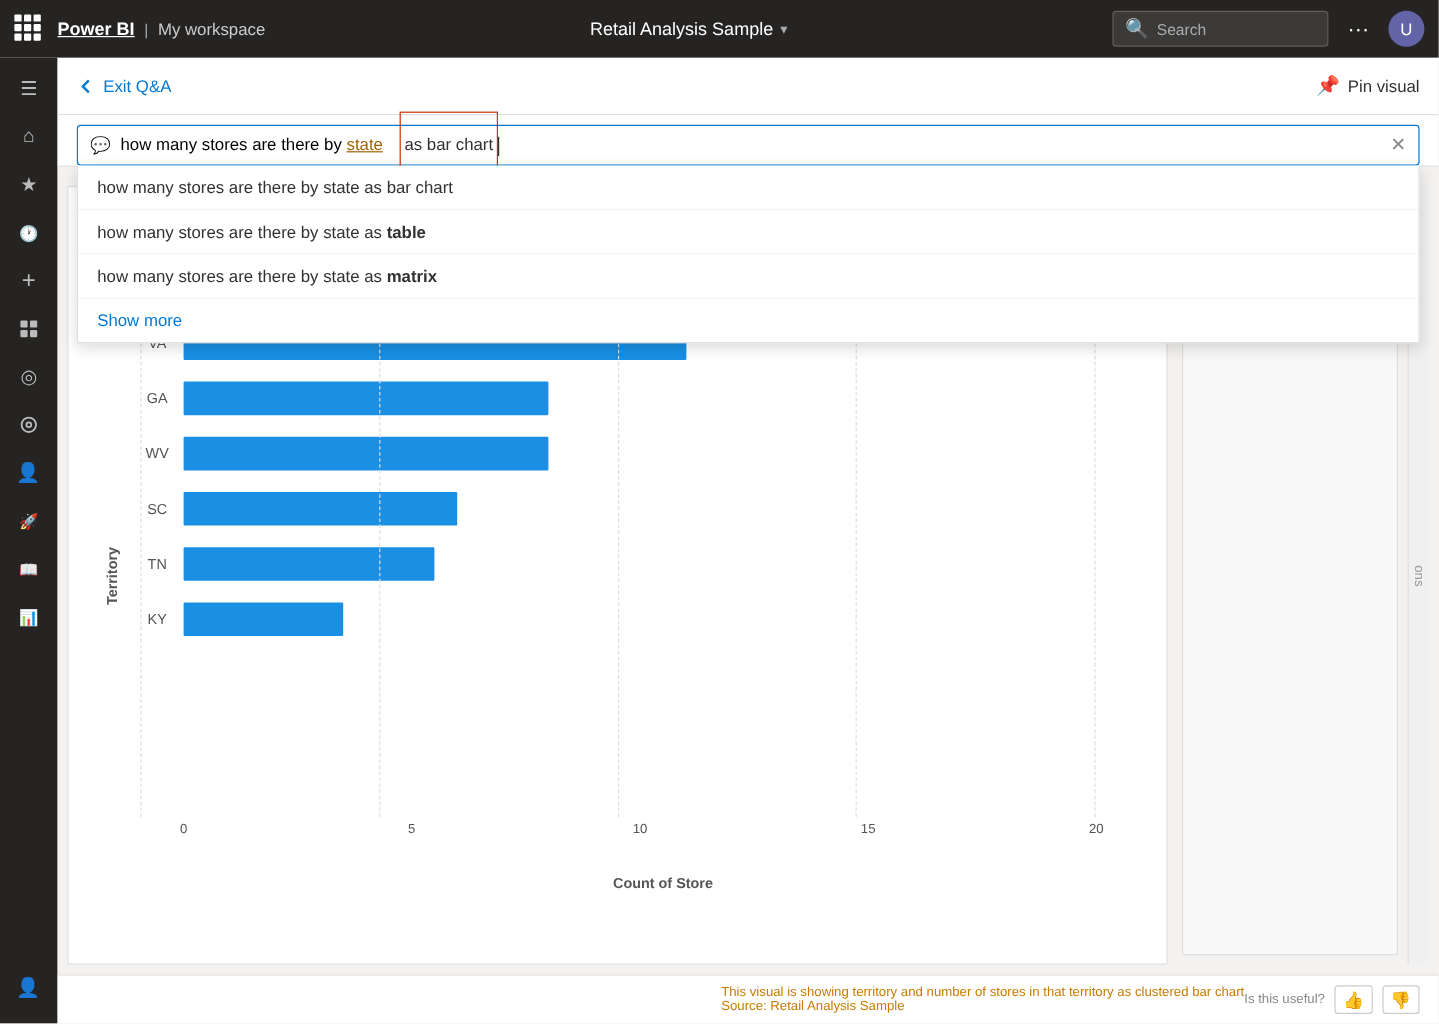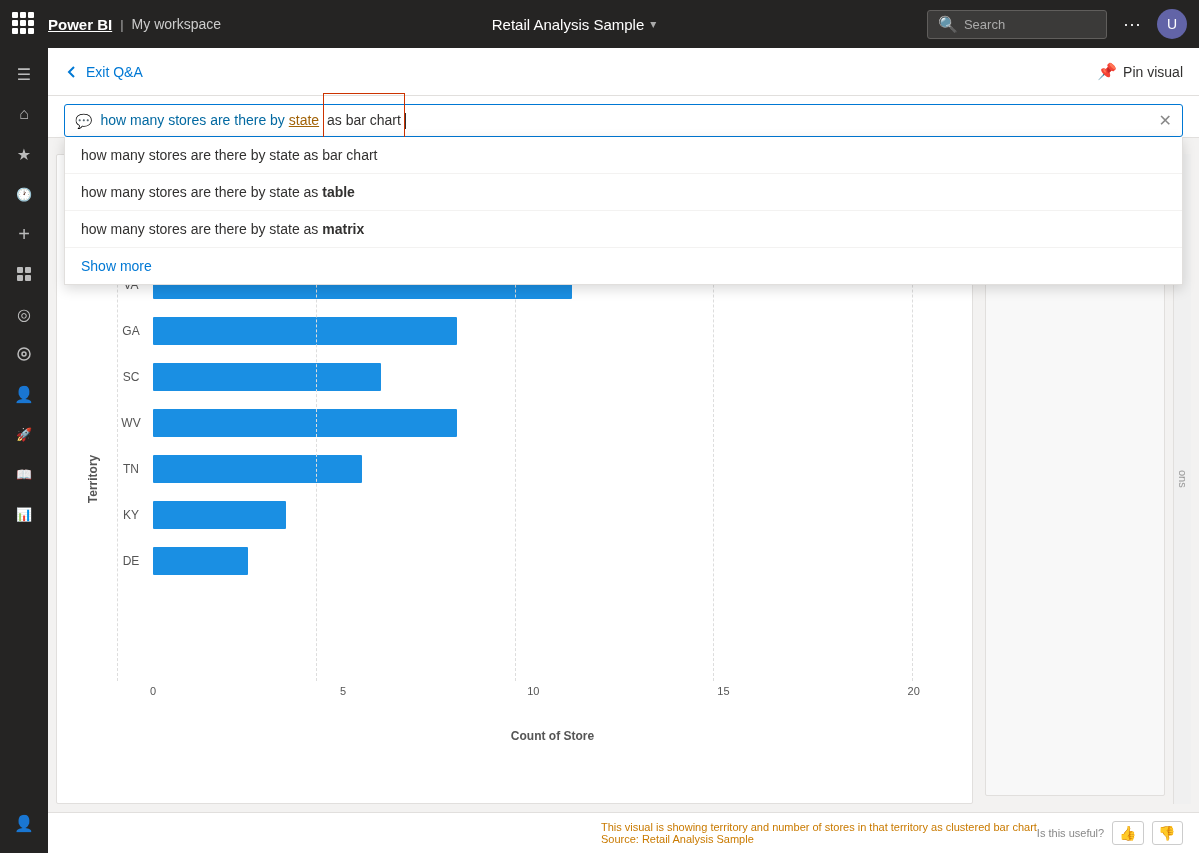--- a/index.html
+++ b/index.html
@@ -98,26 +98,27 @@
       display: flex; align-items: center;
       border: 1px solid #0078d4;
       margin: 8px 16px 0;
       border-radius: 3px;
       padding: 6px 10px;
       background: #fff;
       gap: 8px;
     }
     .qa-search-icon { color: #888; font-size: 14px; }
     .qa-input-text { font-size: 14px; color: #323130; flex: 1; }
-    .qa-input-normal { color: #0369a1; }
+    .qa-input-normal { color: #000000; }
     .qa-input-blue { color: #a16207; text-decoration: underline; }
     .qa-input-red-box {
       border: 1.5px solid #cc3300;
       padding: 18px 3px;
       color: #323130;
+      margin-left: 10px;
     }
     .qa-cursor { display: inline-block; width: 1px; height: 16px; background: #323130; vertical-align: middle; animation: blink 1s infinite; }
     @keyframes blink { 0%,100%{opacity:1} 50%{opacity:0} }
     .qa-clear-btn { cursor: pointer; color: #888; font-size: 16px; background: none; border: none; }
 
     
     .qa-dropdown {
       position: absolute;
       left: 16px; right: 16px;
       top: calc(100%);
@@ -470,47 +471,41 @@
                   <div class="bar-fill" style="width: 52.381%;"></div>
                 </div>
               </div>
               <div class="bar-row">
                 <div class="bar-label">GA</div>
                 <div class="bar-track" style="position: relative;">
                   <div class="bar-fill" style="width: 38.0952%;"></div>
                 </div>
               </div>
               <div class="bar-row">
+                <div class="bar-label">WV</div>
+                <div class="bar-track" style="position: relative;">
+                  <div class="bar-fill" style="width: 38.0952%;"></div>
+                </div>
+              </div>
+              <div class="bar-row">
                 <div class="bar-label">SC</div>
                 <div class="bar-track" style="position: relative;">
                   <div class="bar-fill" style="width: 28.5714%;"></div>
                 </div>
               </div>
               <div class="bar-row">
-                <div class="bar-label">WV</div>
-                <div class="bar-track" style="position: relative;">
-                  <div class="bar-fill" style="width: 38.0952%;"></div>
-                </div>
-              </div>
-              <div class="bar-row">
                 <div class="bar-label">TN</div>
                 <div class="bar-track" style="position: relative;">
                   <div class="bar-fill" style="width: 26.1905%;"></div>
                 </div>
               </div>
               <div class="bar-row">
                 <div class="bar-label">KY</div>
                 <div class="bar-track" style="position: relative;">
                   <div class="bar-fill" style="width: 16.6667%;"></div>
-                </div>
-              </div>
-              <div class="bar-row">
-                <div class="bar-label">DE</div>
-                <div class="bar-track" style="position: relative;">
-                  <div class="bar-fill" style="width: 11.9048%;"></div>
                 </div>
               </div>
               <div class="grid-lines" id="grid-lines">
                 <div class="grid-line" style="left: 0%;"></div>
                 <div class="grid-line" style="left: 23.8095%;"></div>
                 <div class="grid-line" style="left: 47.619%;"></div>
                 <div class="grid-line" style="left: 71.4286%;"></div>
                 <div class="grid-line" style="left: 95.2381%;"></div>
               </div>
             </div>

